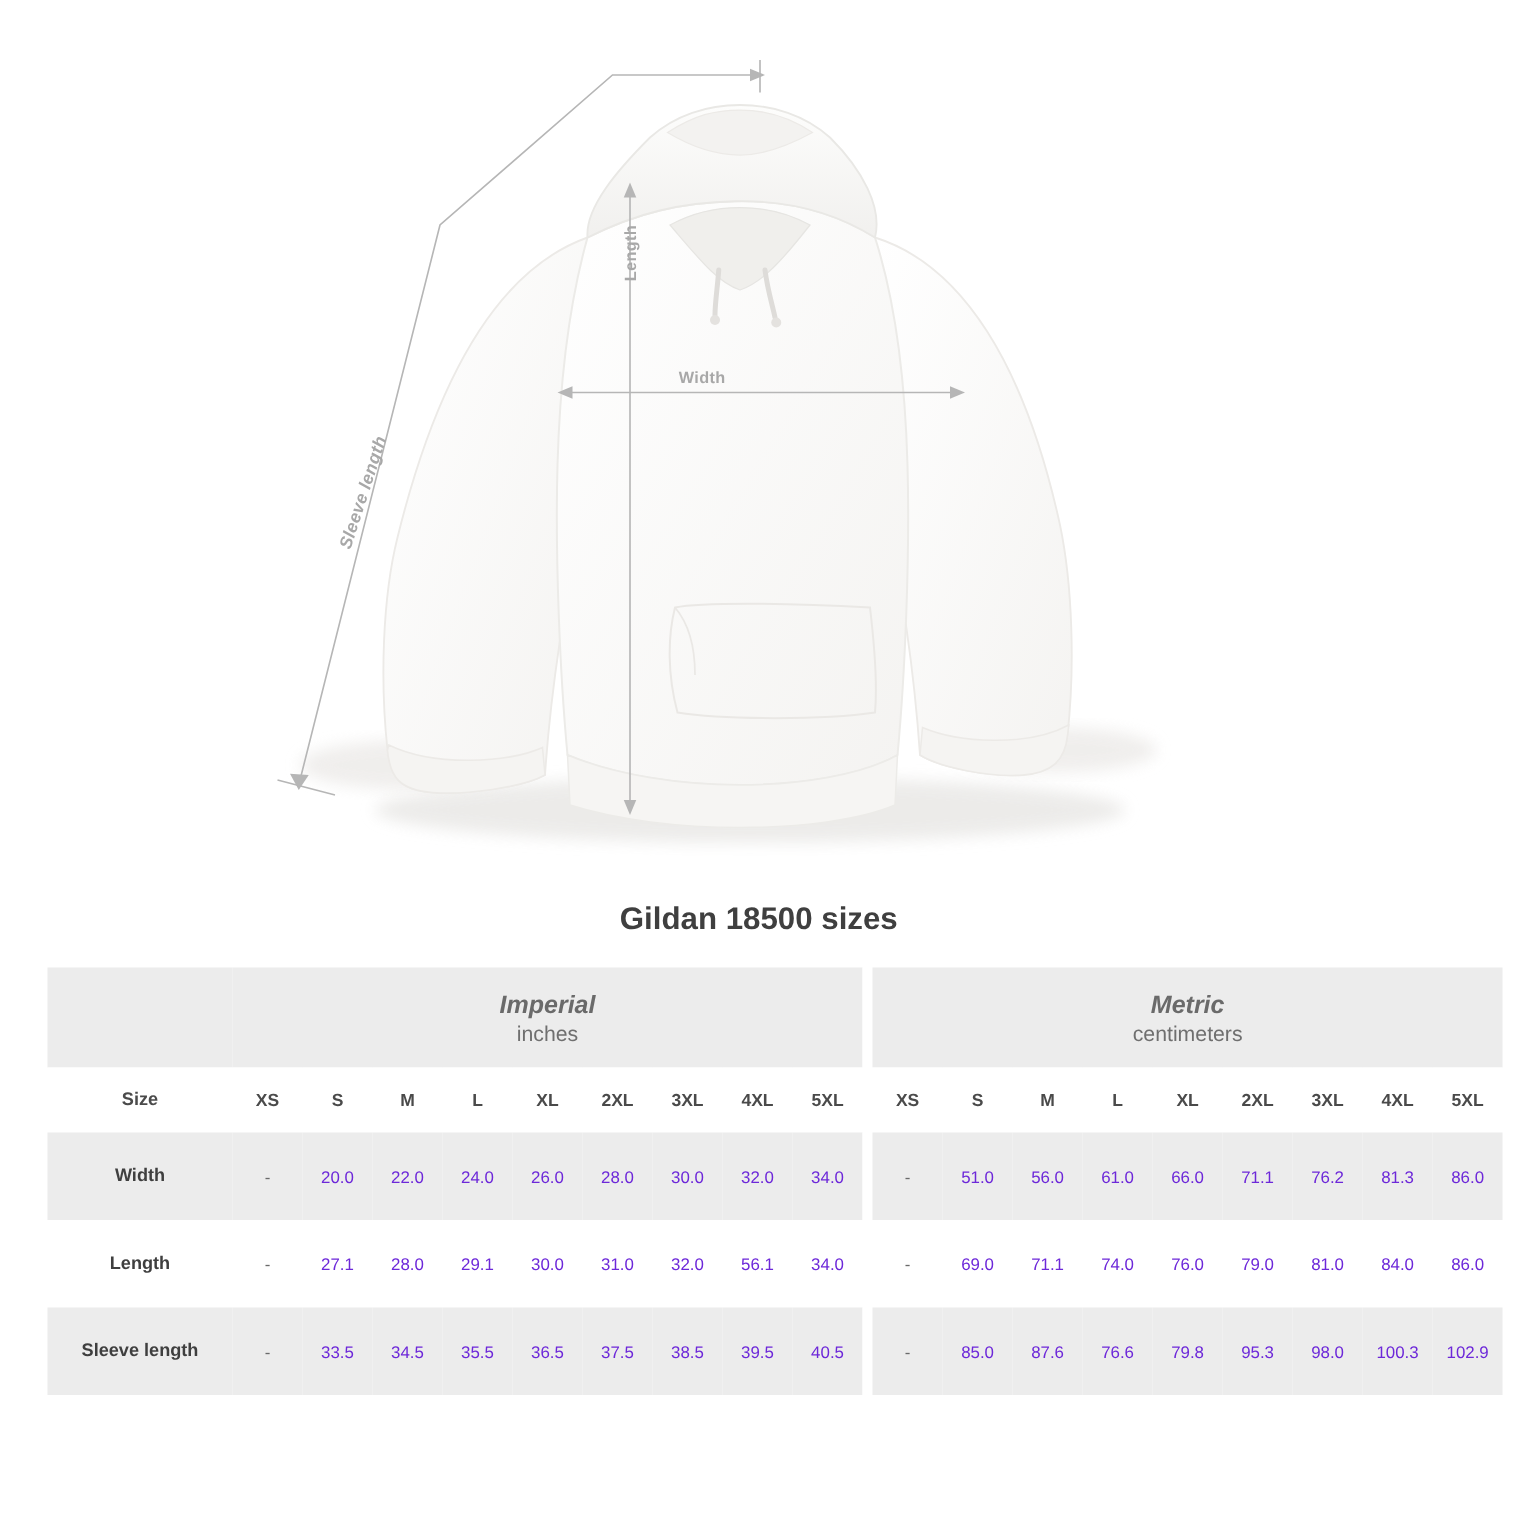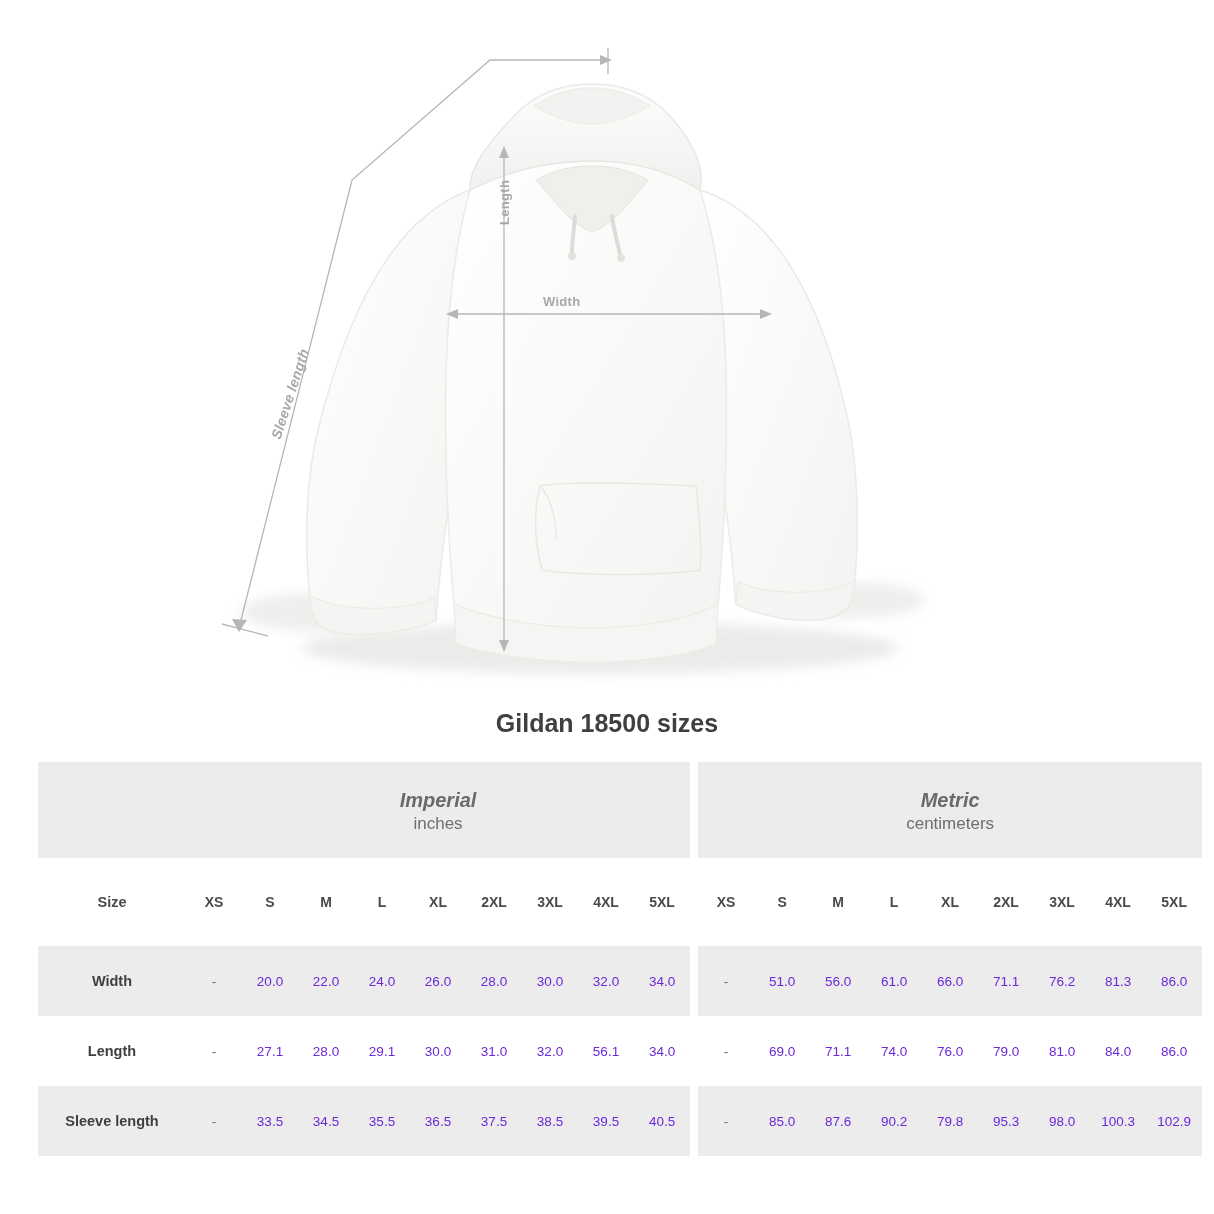--- a/index.html
+++ b/index.html
@@ -64,21 +64,21 @@
     font-size: 14px;
     font-style: italic;
     transform: rotate(-72deg);
     transform-origin: left bottom;
     white-space: nowrap;
   }
 
   
   #title-block {
     text-align: center;
-    margin-top: 19px;
+    margin-top: 31px;
   }
   #chart-title {
     font-size: 25px;
     font-weight: bold;
     color: #3f3f3f;
     margin: 0 0 14px 0;
   }
   #chart-note {
     font-size: 14.5px;
     font-style: italic;
@@ -98,40 +98,40 @@
   td, th {
     border: none;
     text-align: center;
     font-size: 13.5px;
     color: #4d4d4d;
     padding: 0;
   }
 
   .unit-head {
     background: #ececec;
-    height: 96px;
+    height: 80px;
     vertical-align: middle;
   }
   .unit-name {
     font-size: 20px;
     font-style: italic;
     font-weight: bold;
     color: #6a6a6a;
     line-height: 1.35;
   }
   .unit-sub {
     font-size: 17px;
     color: #6f6f6f;
   }
   .corner-cell {
     background: #ececec;
   }
 
   tr.head-row td {
-    height: 88px;
+    height: 52px;
     font-weight: bold;
     font-size: 14px;
     color: #4a4a4a;
     background: #ffffff;
   }
   tr.head-row td.rowlabel {
     font-size: 14.5px;
   }
 
   tr.data-row td {
@@ -350,21 +350,21 @@
           <td class="val">35.5</td>
           <td class="val">36.5</td>
           <td class="val">37.5</td>
           <td class="val">38.5</td>
           <td class="val">39.5</td>
           <td class="val">40.5</td>
           <td class="sep"></td>
           <td class="val dash">-</td>
           <td class="val">85.0</td>
           <td class="val">87.6</td>
-          <td class="val">90.2</td>
+          <td class="val">76.6</td>
           <td class="val">79.8</td>
           <td class="val">95.3</td>
           <td class="val">98.0</td>
           <td class="val">100.3</td>
           <td class="val">102.9</td>
         </tr>
       </tbody>
     </table>
   </div>
 

